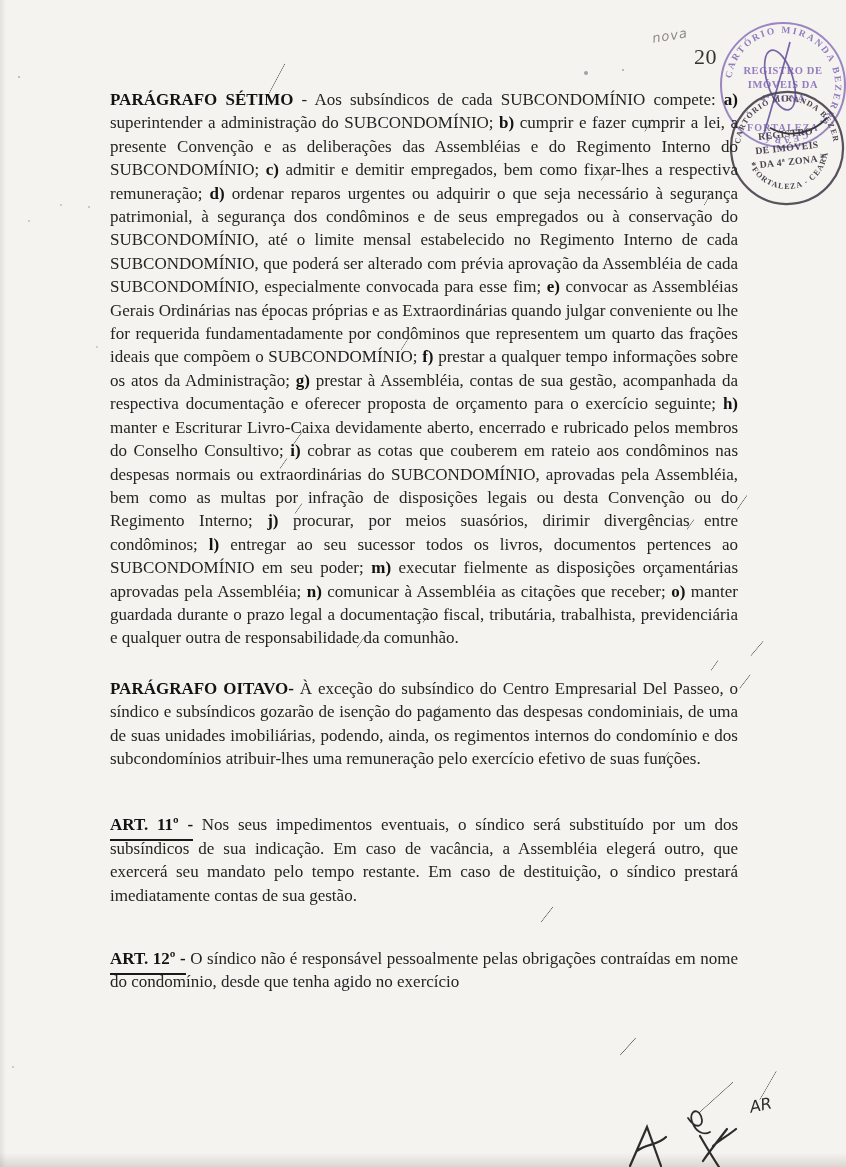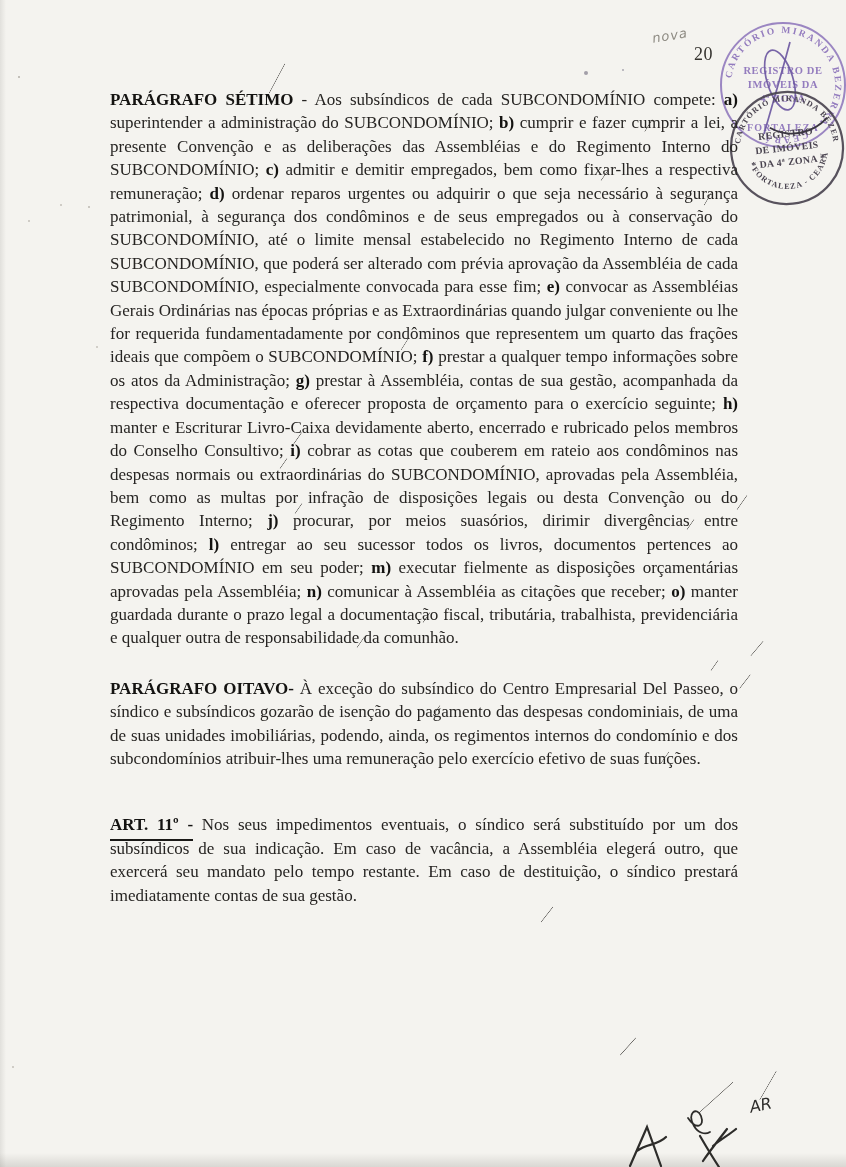--- a/index.html
+++ b/index.html
@@ -11,21 +11,21 @@
   .page{position:absolute;inset:0;}
   
   .pencil-note{
     position:absolute;left:652px;top:28px;
     font-family:"DejaVu Sans", sans-serif;font-style:italic;
     font-size:13px;color:#8d8a82;letter-spacing:1px;
     transform:rotate(-9deg);
   }
   .page-number{
     position:absolute;left:694px;top:44px;
-    font-size:18px;color:#35332f;letter-spacing:.5px;
+    font-size:22px;color:#35332f;letter-spacing:.5px;
   }
   
   .doc{
     position:absolute;left:110px;top:88px;width:628px;
     font-size:17px;line-height:23.4px;color:#262422;
     text-align:justify;
   }
   .doc p{margin:0;}
   .doc .bold{font-weight:bold;color:#141311;}
   .doc .bold-underline{
@@ -123,20 +123,21 @@
       <text class="center" x="167" y="147">DE IMÓVEIS</text>
       <text class="center" x="167" y="161">* DA 4ª ZONA *</text>
       <path class="penstroke" d="M152,122 C172,136 196,131 210,118"></path>
     </g>
   </svg>
 
   <div class="doc">
       <p class="para p-paragrafo-setimo"><span class="bold">PARÁGRAFO SÉTIMO</span><span class="normal"> - Aos subsíndicos de cada SUBCONDOMÍNIO compete: </span><span class="bold">a)</span><span class="normal"> superintender a administração do SUBCONDOMÍNIO; </span><span class="bold">b)</span><span class="normal"> cumprir e fazer cumprir a lei, a presente Convenção e as deliberações das Assembléias e do Regimento Interno do SUBCONDOMÍNIO; </span><span class="bold">c)</span><span class="normal"> admitir e demitir empregados, bem como fixar-lhes a respectiva remuneração; </span><span class="bold">d)</span><span class="normal"> ordenar reparos urgentes ou adquirir o que seja necessário à segurança patrimonial, à segurança dos condôminos e de seus empregados ou à conservação do SUBCONDOMÍNIO, até o limite mensal estabelecido no Regimento Interno de cada SUBCONDOMÍNIO, que poderá ser alterado com prévia aprovação da Assembléia de cada SUBCONDOMÍNIO, especialmente convocada para esse fim; </span><span class="bold">e)</span><span class="normal"> convocar as Assembléias Gerais Ordinárias nas épocas próprias e as Extraordinárias quando julgar conveniente ou lhe for requerida fundamentadamente por condôminos que representem um quarto das frações ideais que compõem o SUBCONDOMÍNIO; </span><span class="bold">f)</span><span class="normal"> prestar a qualquer tempo informações sobre os atos da Administração; </span><span class="bold">g)</span><span class="normal"> prestar à Assembléia, contas de sua gestão, acompanhada da respectiva documentação e oferecer proposta de orçamento para o exercício seguinte; </span><span class="bold">h)</span><span class="normal"> manter e Escriturar Livro-Caixa devidamente aberto, encerrado e rubricado pelos membros do Conselho Consultivo; </span><span class="bold">i)</span><span class="normal"> cobrar as cotas que couberem em rateio aos condôminos nas despesas normais ou extraordinárias do SUBCONDOMÍNIO, aprovadas pela Assembléia, bem como as multas por infração de disposições legais ou desta Convenção ou do Regimento Interno; </span><span class="bold">j)</span><span class="normal"> procurar, por meios suasórios, dirimir divergências entre condôminos; </span><span class="bold">l)</span><span class="normal"> entregar ao seu sucessor todos os livros, documentos pertences ao SUBCONDOMÍNIO em seu poder; </span><span class="bold">m)</span><span class="normal"> executar fielmente as disposições orçamentárias aprovadas pela Assembléia; </span><span class="bold">n)</span><span class="normal"> comunicar à Assembléia as citações que receber; </span><span class="bold">o)</span><span class="normal"> manter guardada durante o prazo legal a documentação fiscal, tributária, trabalhista, previdenciária e qualquer outra de responsabilidade da comunhão.</span></p>
       <p class="para p-paragrafo-oitavo"><span class="bold">PARÁGRAFO OITAVO-</span><span class="normal"> À exceção do subsíndico do Centro Empresarial Del Passeo, o síndico e subsíndicos gozarão de isenção do pagamento das despesas condominiais, de uma de suas unidades imobiliárias, podendo, ainda, os regimentos internos do condomínio e dos subcondomínios atribuir-lhes uma remuneração pelo exercício efetivo de suas funções.</span></p>
       <p class="para p-art-11"><span class="bold-underline">ART. 11º -</span><span class="normal"> Nos seus impedimentos eventuais, o síndico será substituído por um dos subsíndicos de sua indicação. Em caso de vacância, a Assembléia elegerá outro, que exercerá seu mandato pelo tempo restante. Em caso de destituição, o síndico prestará imediatamente contas de sua gestão.</span></p>
+      <p class="para p-art-12"><span class="bold-underline">ART. 12º -</span><span class="normal"> O síndico não é responsável pessoalmente pelas obrigações contraídas em nome do condomínio, desde que tenha agido no exercício</span></p>
     </div>
 
   <div>
       <div class="pen-mark" style="width: 34px; left: 260px; top: 78px; transform: rotate(-62deg);"></div>
       <div class="pen-mark" style="width: 15px; left: 640.5px; top: 125px; transform: rotate(-58deg);"></div>
       <div class="pen-mark" style="width: 13px; left: 597.5px; top: 175px; transform: rotate(-55deg);"></div>
       <div class="pen-mark" style="width: 16px; left: 700px; top: 198px; transform: rotate(-60deg);"></div>
       <div class="pen-mark" style="width: 13px; left: 397.5px; top: 344px; transform: rotate(-58deg);"></div>
       <div class="pen-mark" style="width: 15px; left: 289.5px; top: 438px; transform: rotate(-55deg);"></div>
       <div class="pen-mark" style="width: 13px; left: 276.5px; top: 463px; transform: rotate(-55deg);"></div>

